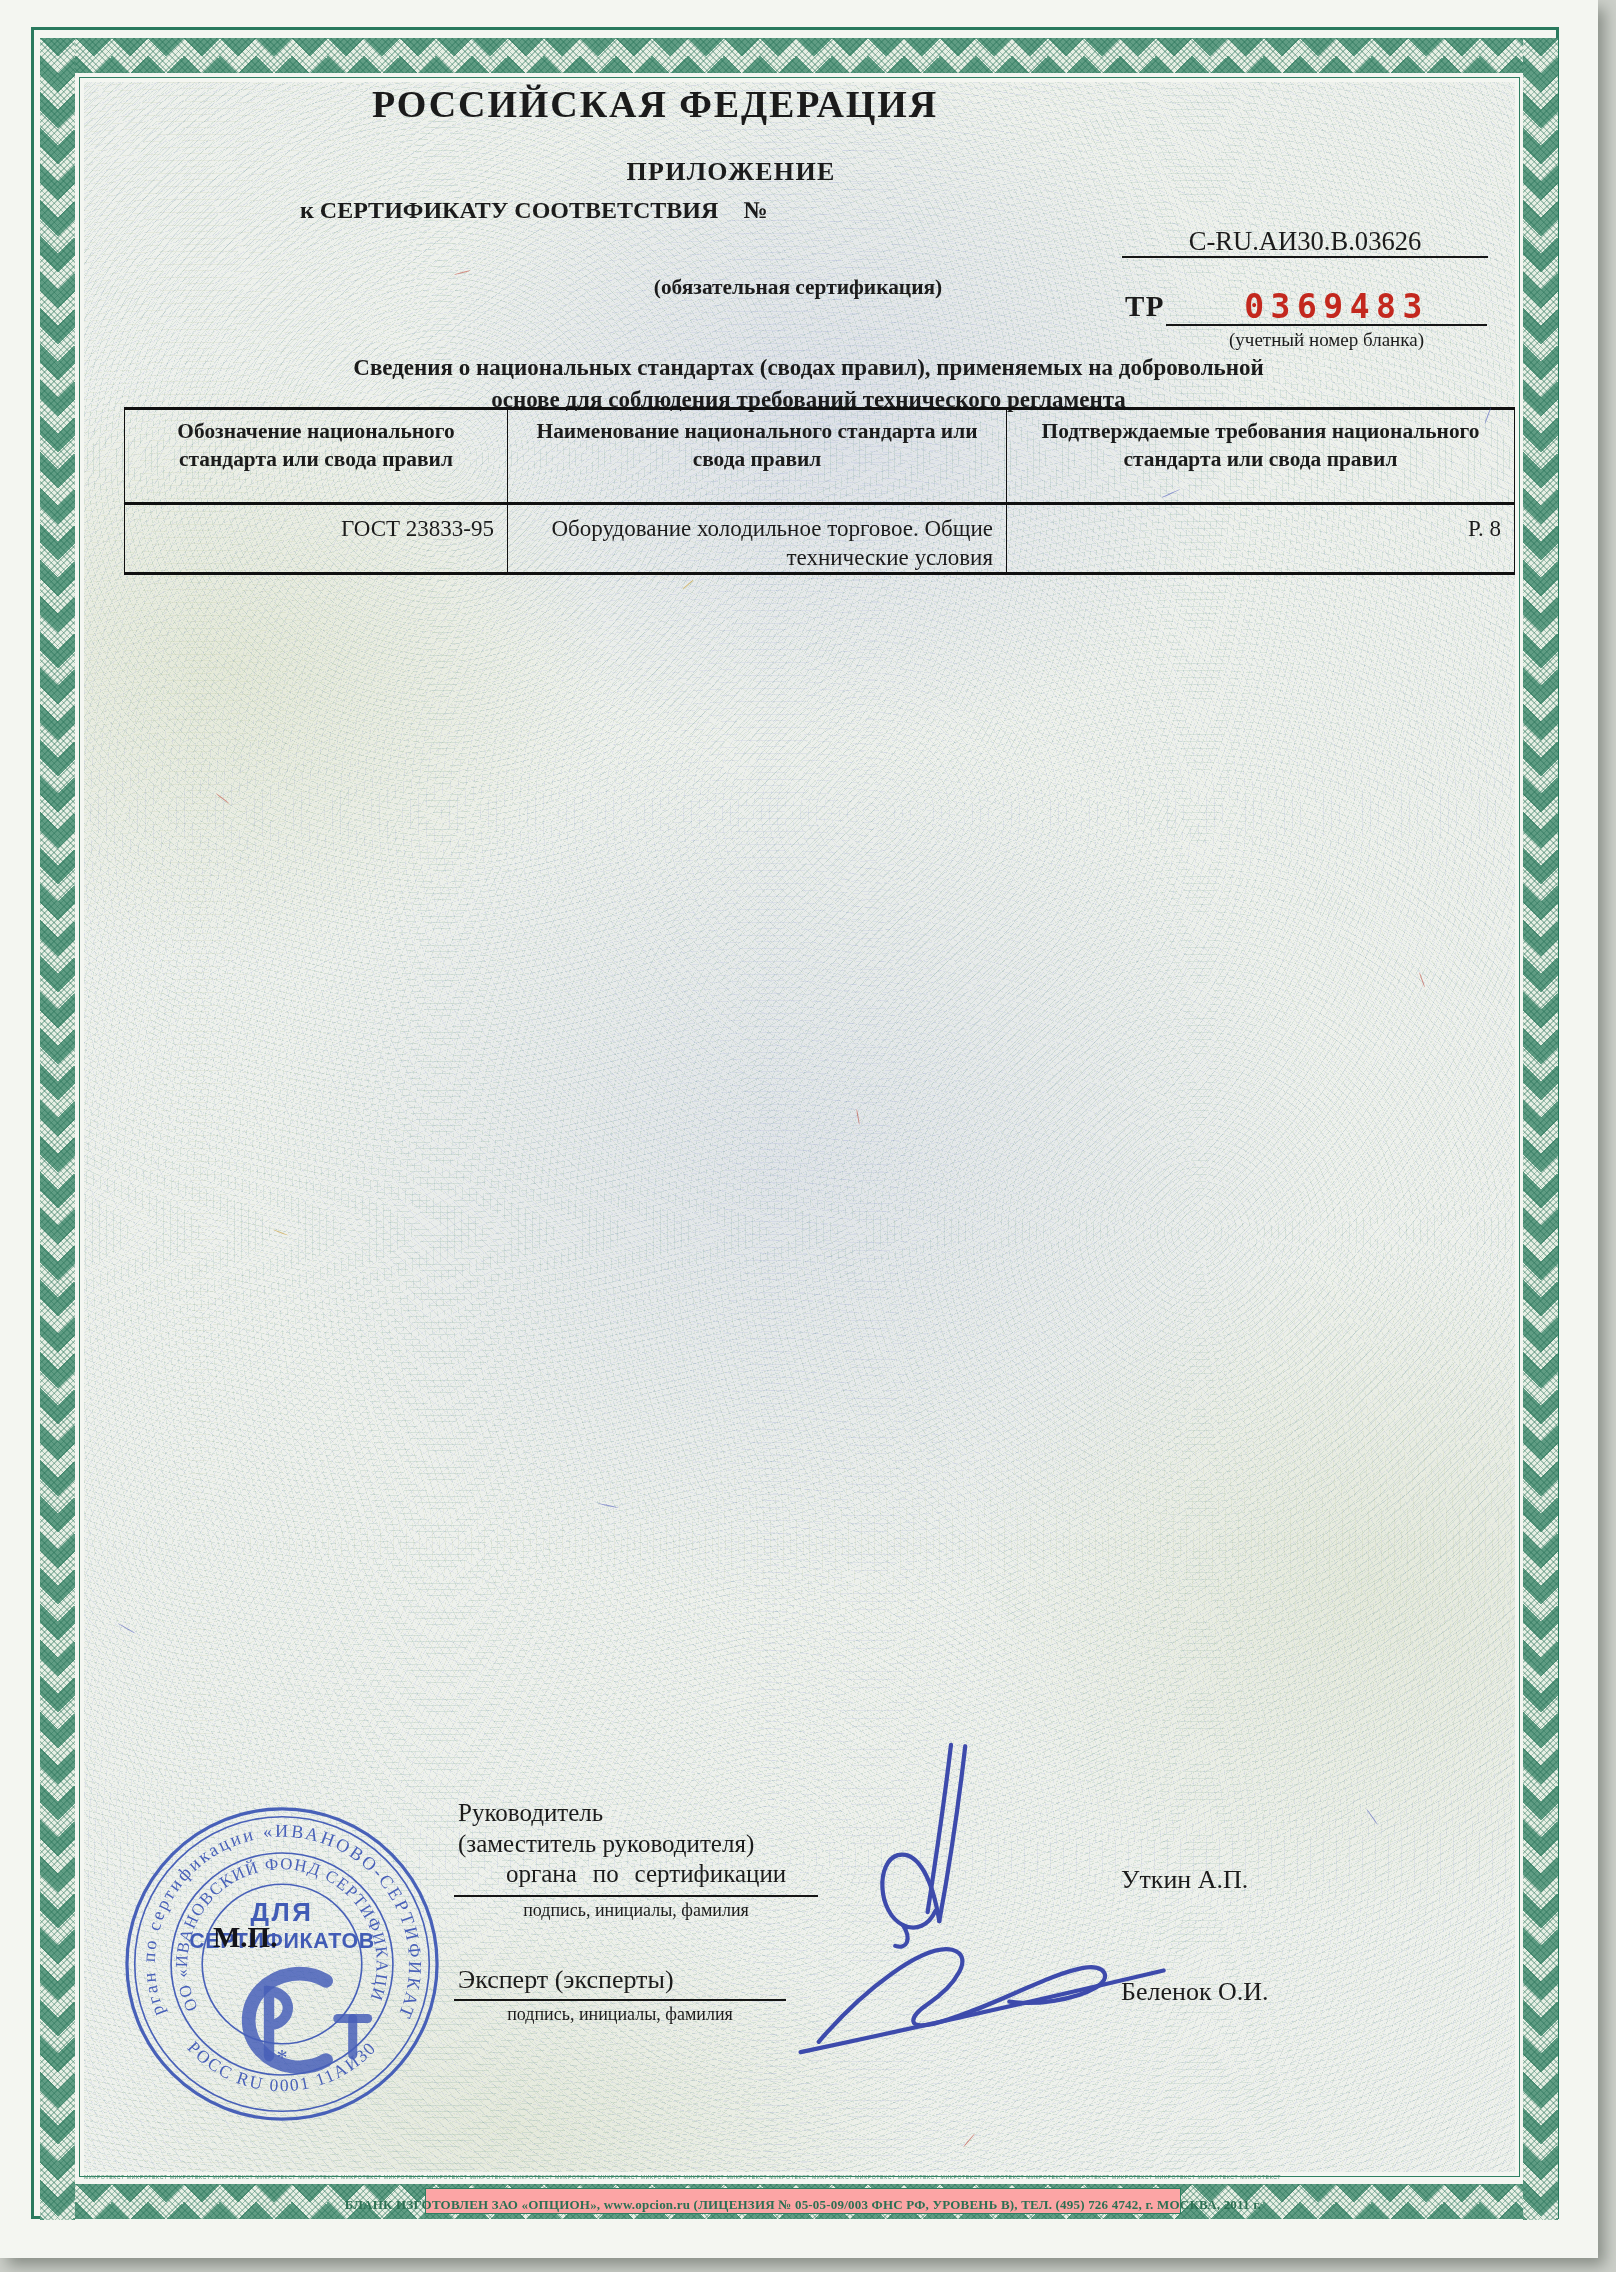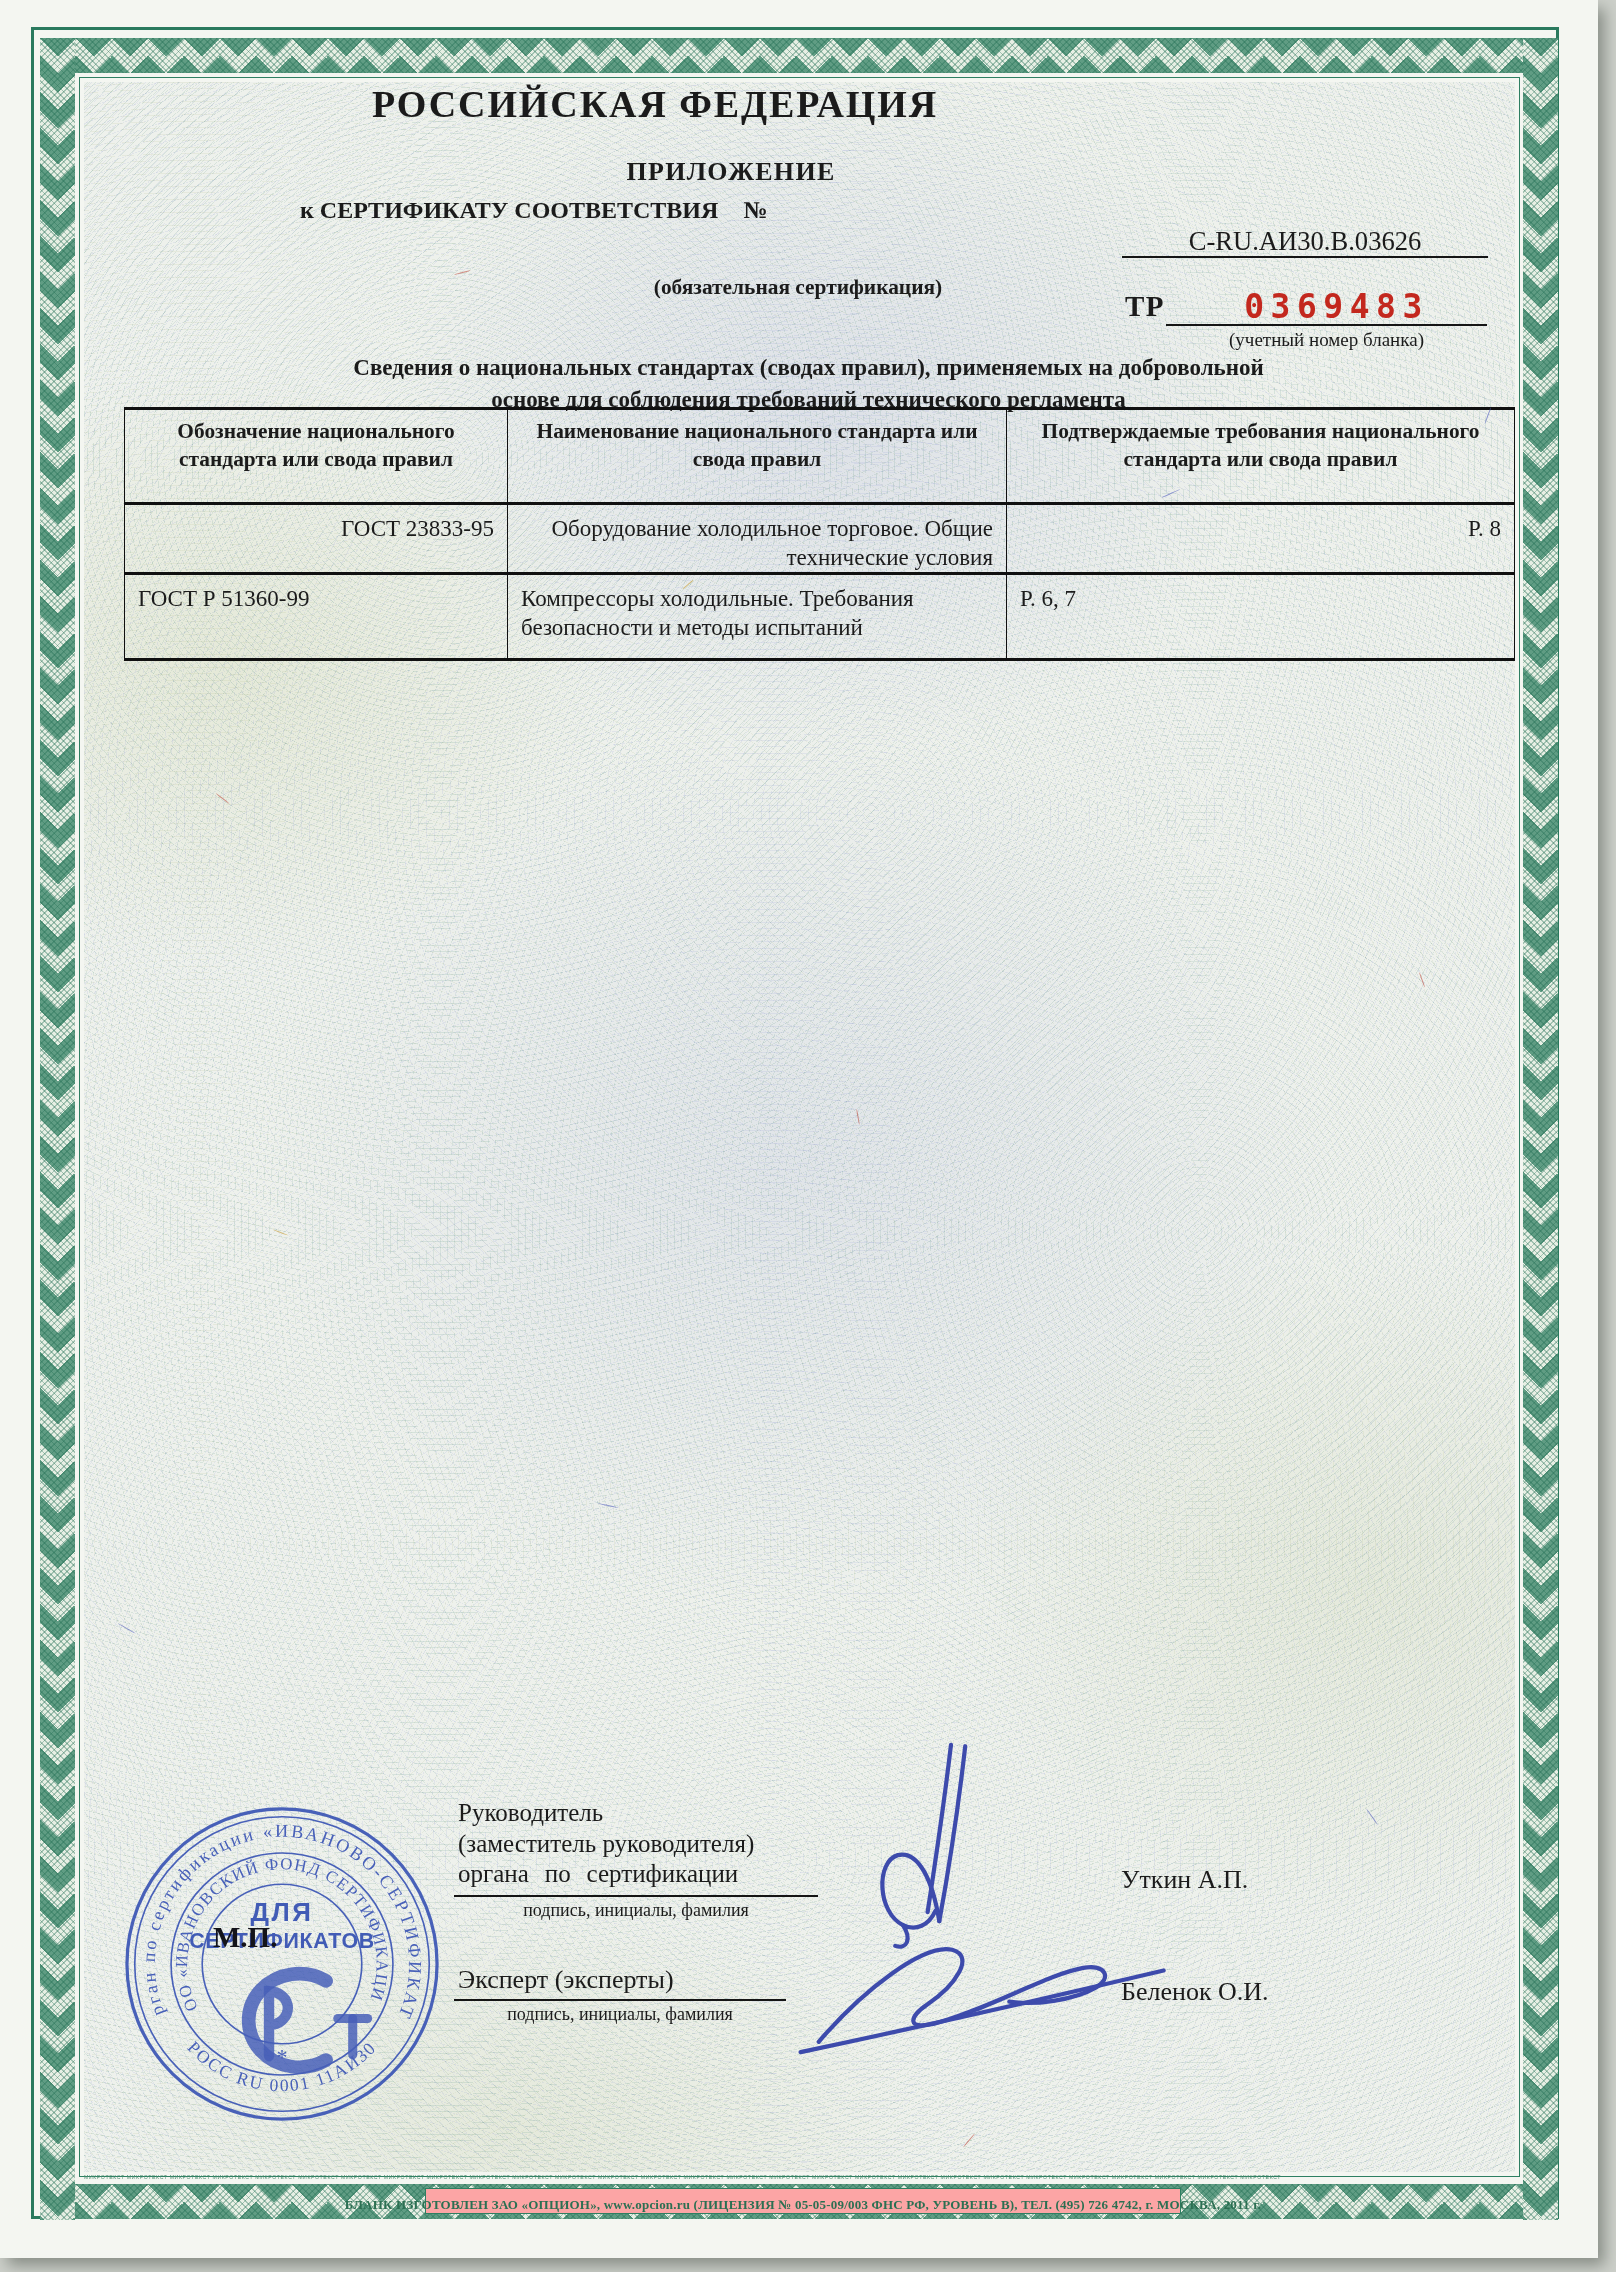--- a/index.html
+++ b/index.html
@@ -91,21 +91,21 @@
     vertical-align:top;box-sizing:border-box;
   }
   table.std th{
     height:95px;font-size:21.4px;font-weight:bold;line-height:28.5px;
     text-align:center;padding:6.5px 17px 0 17px;
   }
   table.std td{font-size:23px;line-height:29px;padding:9px 13px 0 13px;text-align:left;}
   table.std tr.r1 td{height:67px;text-align:right;} table.std tr.r2 td{height:86px;}
   
   .role-block{left:458px;top:1798px;width:376px;font-size:25px;line-height:30.5px;}
-  .role-just{word-spacing:9.7px;}
+  .role-just{word-spacing:9.7px;margin-left:48px;}
   .cap{font-size:18px;}
   .head-underline{left:454px;top:1895px;width:364px;}
   .head-caption{left:454px;top:1900px;width:364px;}
   .head-name{left:1121px;top:1865px;font-size:26px;}
   .expert-role{left:458px;top:1965px;font-size:26px;}
   .exp-underline{left:454px;top:1999px;width:332px;}
   .exp-caption{left:454px;top:2004px;width:332px;}
   .exp-name{left:1121px;top:1977px;font-size:26px;}
   .mp{left:213px;top:1921px;font-size:29px;font-weight:600;color:#14141a;z-index:6;}
   
@@ -171,25 +171,20 @@
       <tr>
     <th>Обозначение национального стандарта или свода правил</th>
     <th>Наименование национального стандарта или свода правил</th>
     <th>Подтверждаемые требования национального стандарта или свода правил</th>
   </tr>
   <tr class="r1">
     <td>ГОСТ 23833-95</td>
     <td>Оборудование холодильное торговое. Общие технические условия</td>
     <td>Р. 8</td>
   </tr>
-  <tr class="r2">
-    <td>ГОСТ Р 51360-99</td>
-    <td>Компрессоры холодильные. Требования безопасности и методы испытаний</td>
-    <td>Р. 6, 7</td>
-  </tr>
 </tbody>
   </table>
 
 <div class="abs role-block">
   <div>Руководитель</div>
   <div>(заместитель руководителя)</div>
   <div class="role-just">органа по сертификации</div>
 </div>
 <div class="abs u-line head-underline"></div>
 <div class="abs ctr cap head-caption">подпись, инициалы, фамилия</div>

